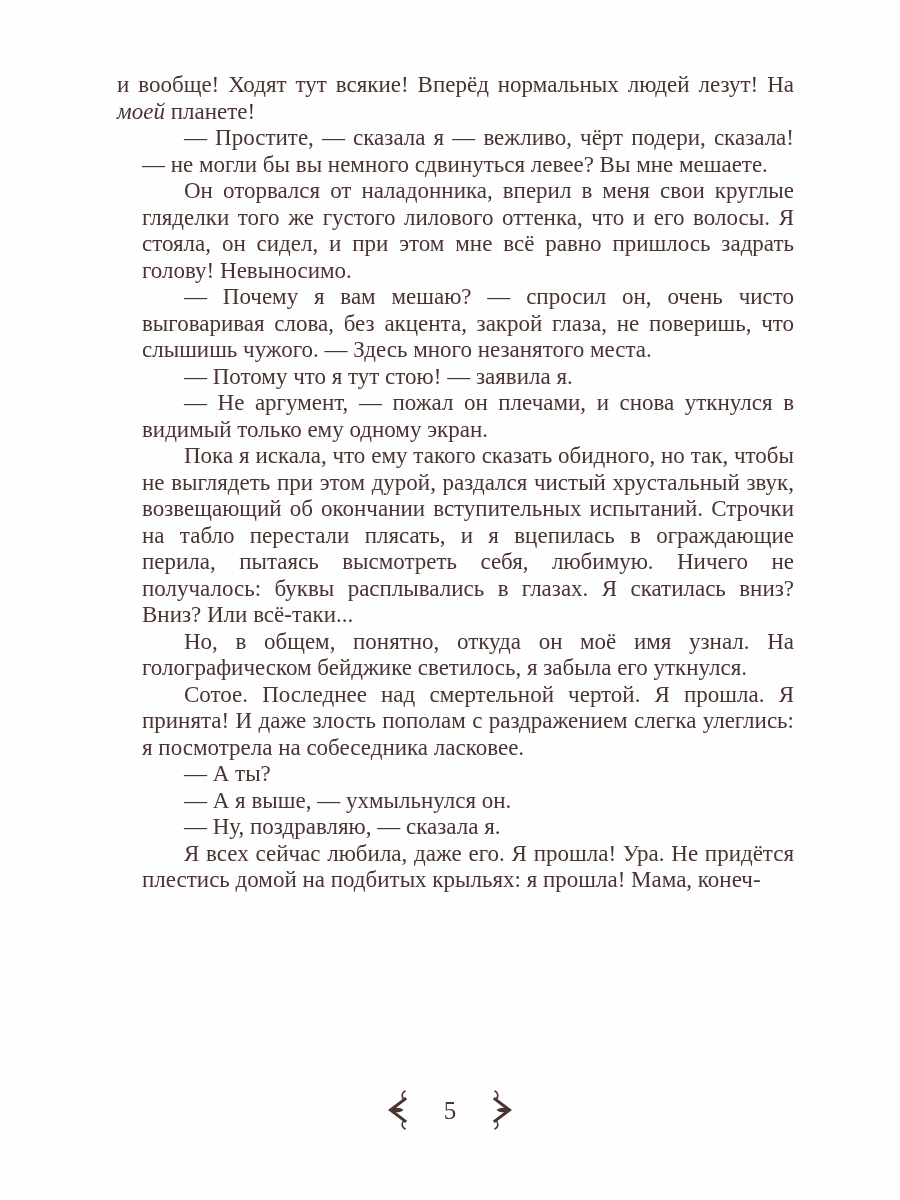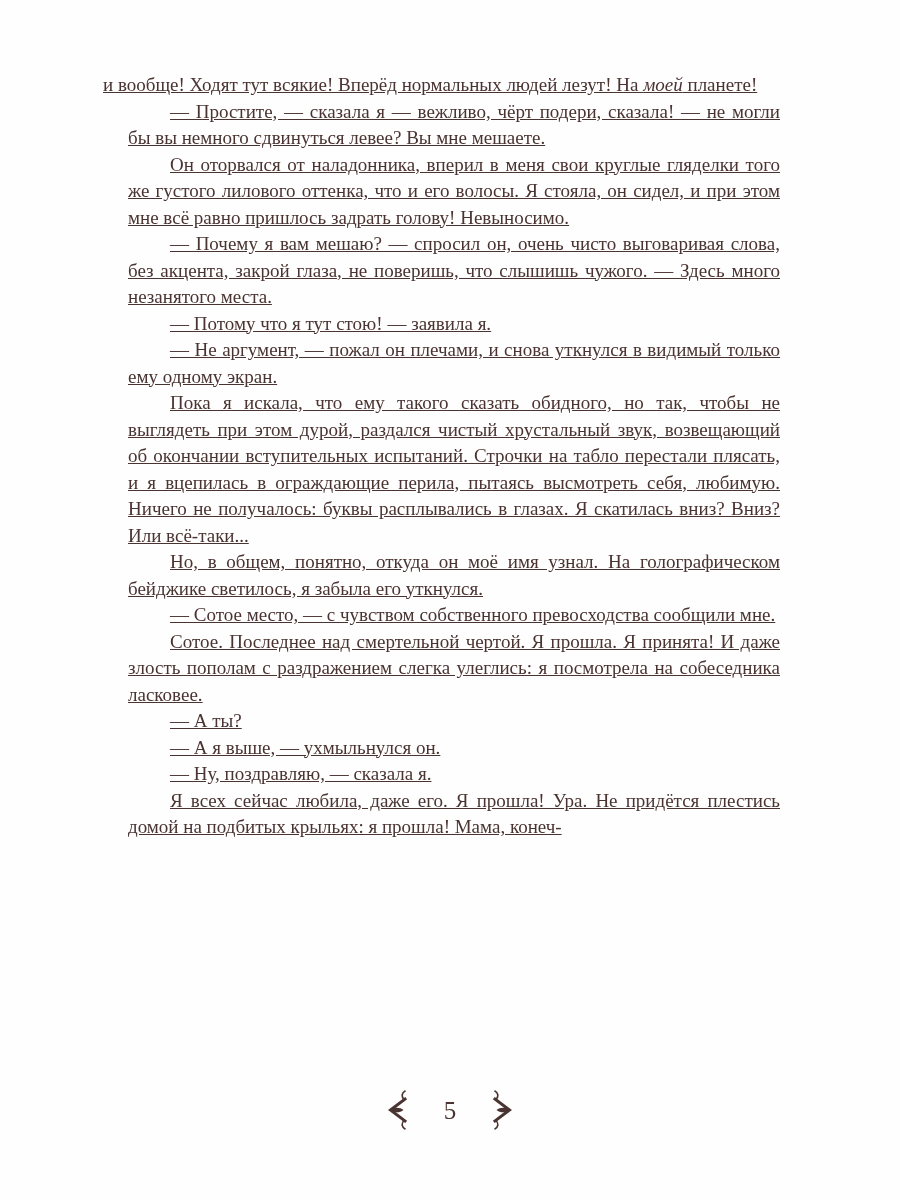--- a/index.html
+++ b/index.html
@@ -11,29 +11,28 @@
     position: relative;
     width: 900px;
     height: 1200px;
     background: var(--page-bg, #fefefe);
     overflow: hidden;
     font-family: "Liberation Serif", "DejaVu Serif", serif;
     color: var(--text-color, #4a3431);
   }
   .text-block {
     position: absolute;
-    left: 103px;
+    left: 117px;
     top: 72px;
     width: 677px;
-    font-size: 19px;
+    font-size: 23px;
     line-height: 26.5px;
     text-align: justify;
     text-justify: inter-word;
     hyphens: auto;
-    text-decoration: underline;
     -webkit-hyphens: auto;
   }
   .para {
     margin: 0;
     padding: 0;
     text-indent: 0;
   }
   .para.indent {
     text-indent: 42px;
     margin-left: 25px;
@@ -71,21 +70,20 @@
 
   <div class="text-block">
       <p class="para"><span>и вообще! Ходят тут всякие! Вперёд нормальных людей лезут! На </span><span class="italic">моей</span><span> планете!</span></p>
       <p class="para indent"><span>— Простите, — сказала я — вежливо, чёрт подери, сказала! — не могли бы вы немного сдвинуться левее? Вы мне мешаете.</span></p>
       <p class="para indent"><span>Он оторвался от наладонника, вперил в меня свои круглые гляделки того же густого лилового оттенка, что и его волосы. Я стояла, он сидел, и при этом мне всё равно пришлось задрать голову! Невыносимо.</span></p>
       <p class="para indent"><span>— Почему я вам мешаю? — спросил он, очень чисто выговаривая слова, без акцента, закрой глаза, не поверишь, что слышишь чужого. — Здесь много незанятого места.</span></p>
       <p class="para indent"><span>— Потому что я тут стою! — заявила я.</span></p>
       <p class="para indent"><span>— Не аргумент, — пожал он плечами, и снова уткнулся в видимый только ему одному экран.</span></p>
       <p class="para indent"><span>Пока я искала, что ему такого сказать обидного, но так, чтобы не выглядеть при этом дурой, раздался чистый хрустальный звук, возвещающий об окончании вступительных испытаний. Строчки на табло перестали плясать, и я вцепилась в ограждающие перила, пытаясь высмотреть себя, любимую. Ничего не получалось: буквы расплывались в глазах. Я скатилась вниз? Вниз? Или всё-таки...</span></p>
       <p class="para indent"><span>Но, в общем, понятно, откуда он моё имя узнал. На голографическом бейджике светилось, я забыла его уткнулся.</span></p>
-      <p class="para indent"><span>— Сотое место, — с чувством собственного превосходства сообщили мне.</span></p>
       <p class="para indent"><span>Сотое. Последнее над смертельной чертой. Я прошла. Я принята! И даже злость пополам с раздражением слегка улеглись: я посмотрела на собеседника ласковее.</span></p>
       <p class="para indent"><span>— А ты?</span></p>
       <p class="para indent"><span>— А я выше, — ухмыльнулся он.</span></p>
       <p class="para indent"><span>— Ну, поздравляю, — сказала я.</span></p>
       <p class="para indent"><span>Я всех сейчас любила, даже его. Я прошла! Ура. Не придётся плестись домой на подбитых крыльях: я прошла! Мама, конеч-</span></p>
     </div>
 
   <div class="footer">
     <svg class="fleuron" viewBox="0 0 27 42" xmlns="http://www.w3.org/2000/svg" aria-hidden="true">
       <path d="M22 10 L7.5 21 L22 32" fill="none" stroke="currentColor" stroke-width="3" stroke-linejoin="miter" stroke-linecap="square"></path>

